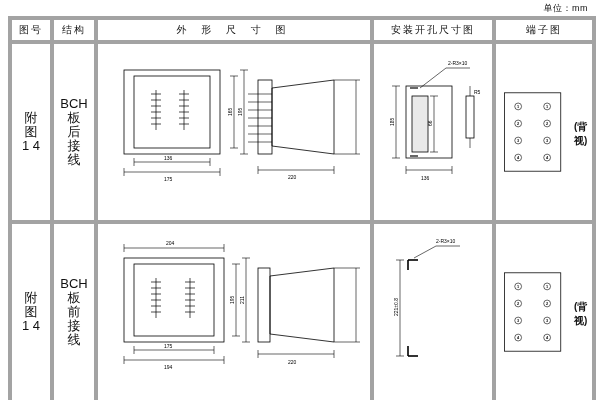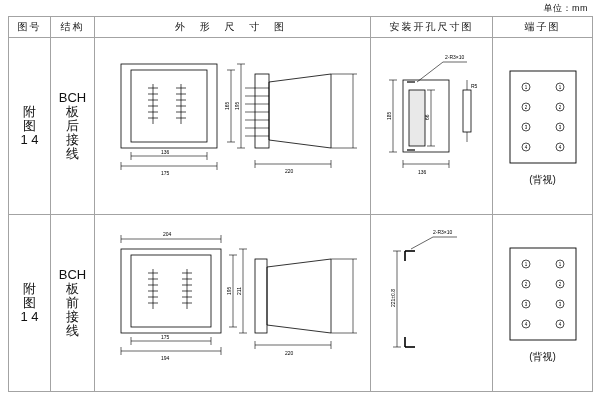--- a/index.html
+++ b/index.html
@@ -17,21 +17,21 @@
     font-size:9px;letter-spacing:.5px;
   }
 
   table.main{
     position:absolute;left:8px;top:16px;
     width:584px;height:372px;
     border-collapse:collapse;
     table-layout:fixed;
   }
   table.main td,table.main th{
-    border:1px solid #a3a3a3;
+    border:4px solid #a3a3a3;
     padding:0;
     text-align:center;
     vertical-align:middle;
     font-weight:normal;
     font-size:10px;
   }
   .hdr{height:20px;font-size:11px;letter-spacing:2px;}
   .hdr.wide{letter-spacing:6px;}
 
   .col1{width:42px;}
@@ -46,21 +46,21 @@
   }
   .vtext span{display:block;}
 
   .cellwrap{position:relative;width:100%;height:100%;}
   svg{display:block;}
 
   .back-view{
     font-size:10px;
     margin-top:4px;
   }
-  .termbox{display:flex;flex-direction:column;align-items:center;justify-content:center;height:100%;}
+  .termbox{display:flex;flex-direction:row;align-items:center;justify-content:center;height:100%;font-weight:bold;}
 </style>
 </head>
 <body>
 
 <div class="page">
 
   <div class="unit">单位：mm</div>
 
   <table class="main">
     <colgroup>

